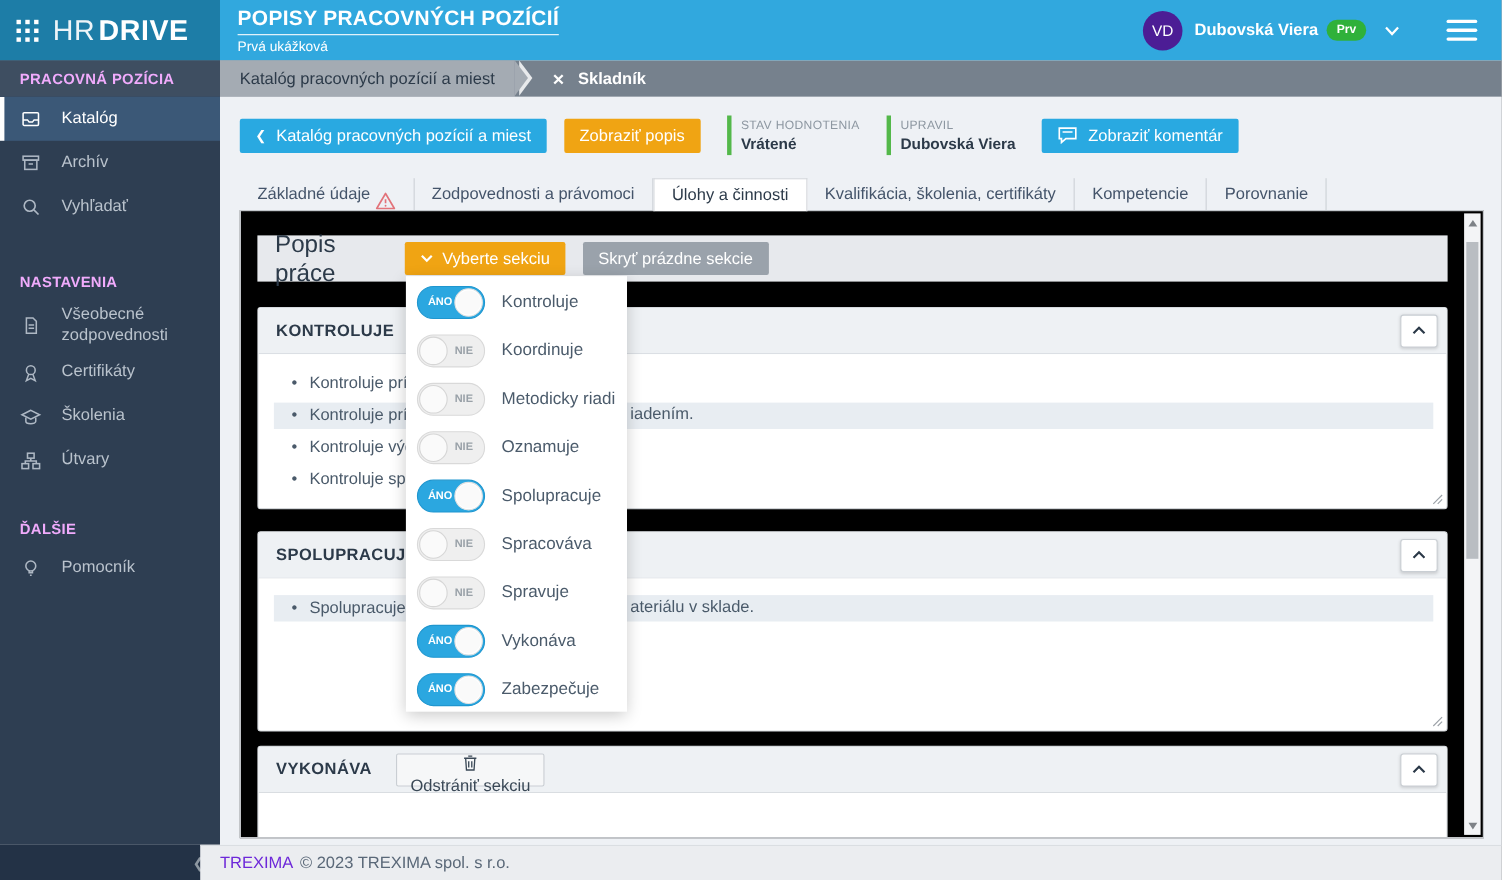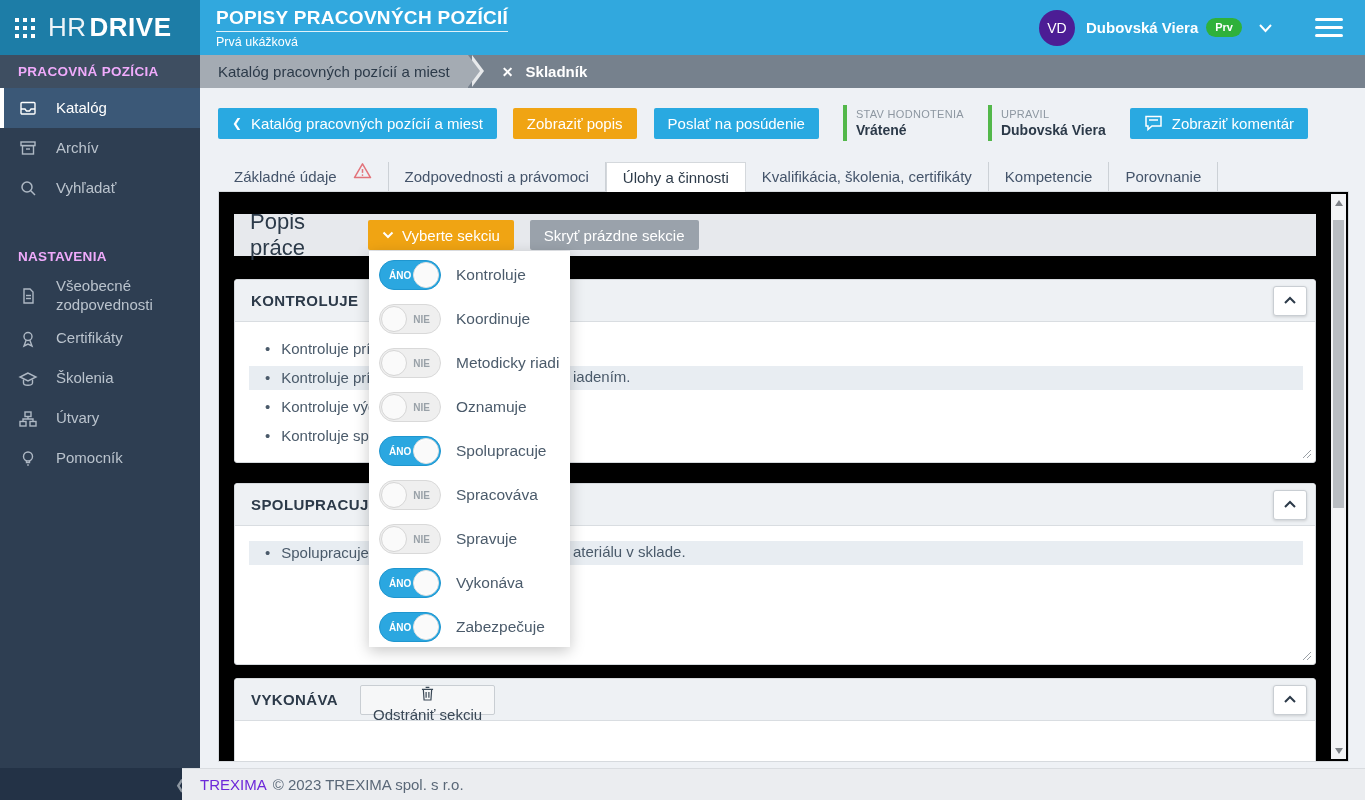--- a/index.html
+++ b/index.html
@@ -77,21 +77,21 @@
   .statgrp { display:flex; align-items:center; margin-left:24px; }
   .statbar { width:4px; height:36px; background:#53b84a; flex:none; }
   .statcol { margin-left:9px; }
   .statlbl { font-size:11px; color:#8d97a1; letter-spacing:.3px; }
   .statval { font-size:14px; font-weight:bold; color:#2c3a49; margin-top:2px; }
   .btn-comment { margin-left:24px; gap:9px; }
 
   
   .tabs { margin-top:21px; display:flex; height:29px; font-size:15px; color:#44546a;
     position:relative; z-index:3; align-items:flex-end; }
-  .tab { padding:0 16px; line-height:29px; display:flex; align-items:flex-start; gap:16px;
+  .tab { padding:0 16px; line-height:29px; display:flex; align-items:flex-end; gap:4px;
     border-right:1px solid #ccd1d6; cursor:pointer; height:29px; white-space:nowrap; }
   .tab.active { background:#fff; border:1px solid #d4d8dc; border-bottom:none; color:#2c3a49;
     margin-bottom:-1px; height:30px; }
 
   
   .panel { position:relative; width:1131px; height:571px; background:#000000;
     border:1px solid #d6dade; padding:22px 32px 0 15px; overflow:hidden; z-index:2; }
   .popis-strip { height:42px; background:#e7e9ed; display:flex; align-items:center; padding-left:16px; }
   .popis-title { width:112px; flex:none; font-size:22px; color:#2c3a49; }
   .btn-small { height:30px; font-size:15px; }
@@ -266,20 +266,21 @@
       <svg width="20" height="20" viewBox="0 0 20 20" fill="none" stroke="currentColor" stroke-width="1.4">
         <rect x="7" y="3" width="6" height="4.5"></rect>
           <rect x="2" y="12.5" width="6" height="4.5"></rect>
           <rect x="12" y="12.5" width="6" height="4.5"></rect>
         <path d="M10 7.5v2.5M5 12.5v-2.5h10v2.5"></path>
       </svg>
       </span>
     <span class="lbl">Útvary</span>
   </div>
 
+  <div class="sb-header mt2">ĎALŠIE</div>
 
   <div class="sb-item">
     <span class="ic">
       <svg width="20" height="20" viewBox="0 0 20 20" fill="none" stroke="currentColor" stroke-width="1.4">
         <circle cx="10" cy="7.5" r="4.5"></circle>
           <path d="M8.5 12v1.6h3V12M9.2 16h1.6"></path>
       </svg>
       </span>
     <span class="lbl">Pomocník</span>
   </div>
@@ -300,23 +301,20 @@
 
   <div class="content">
 
     <div class="toolbar">
       <button class="btn btn-blue">
         <span class="bchev">❮</span>
         <span>Katalóg pracovných pozícií a miest</span>
       </button>
       <button class="btn btn-orange" style="margin-left:16px;">
         <span>Zobraziť popis</span>
-      </button>
-      <button class="btn btn-blue" style="margin-left:17px;">
-        <span>Poslať na posúdenie</span>
       </button>
       <div class="statgrp">
         <div class="statbar"></div>
         <div class="statcol">
           <div class="statlbl">STAV HODNOTENIA</div>
           <div class="statval">Vrátené</div>
         </div>
       </div>
       <div class="statgrp">
         <div class="statbar"></div>

